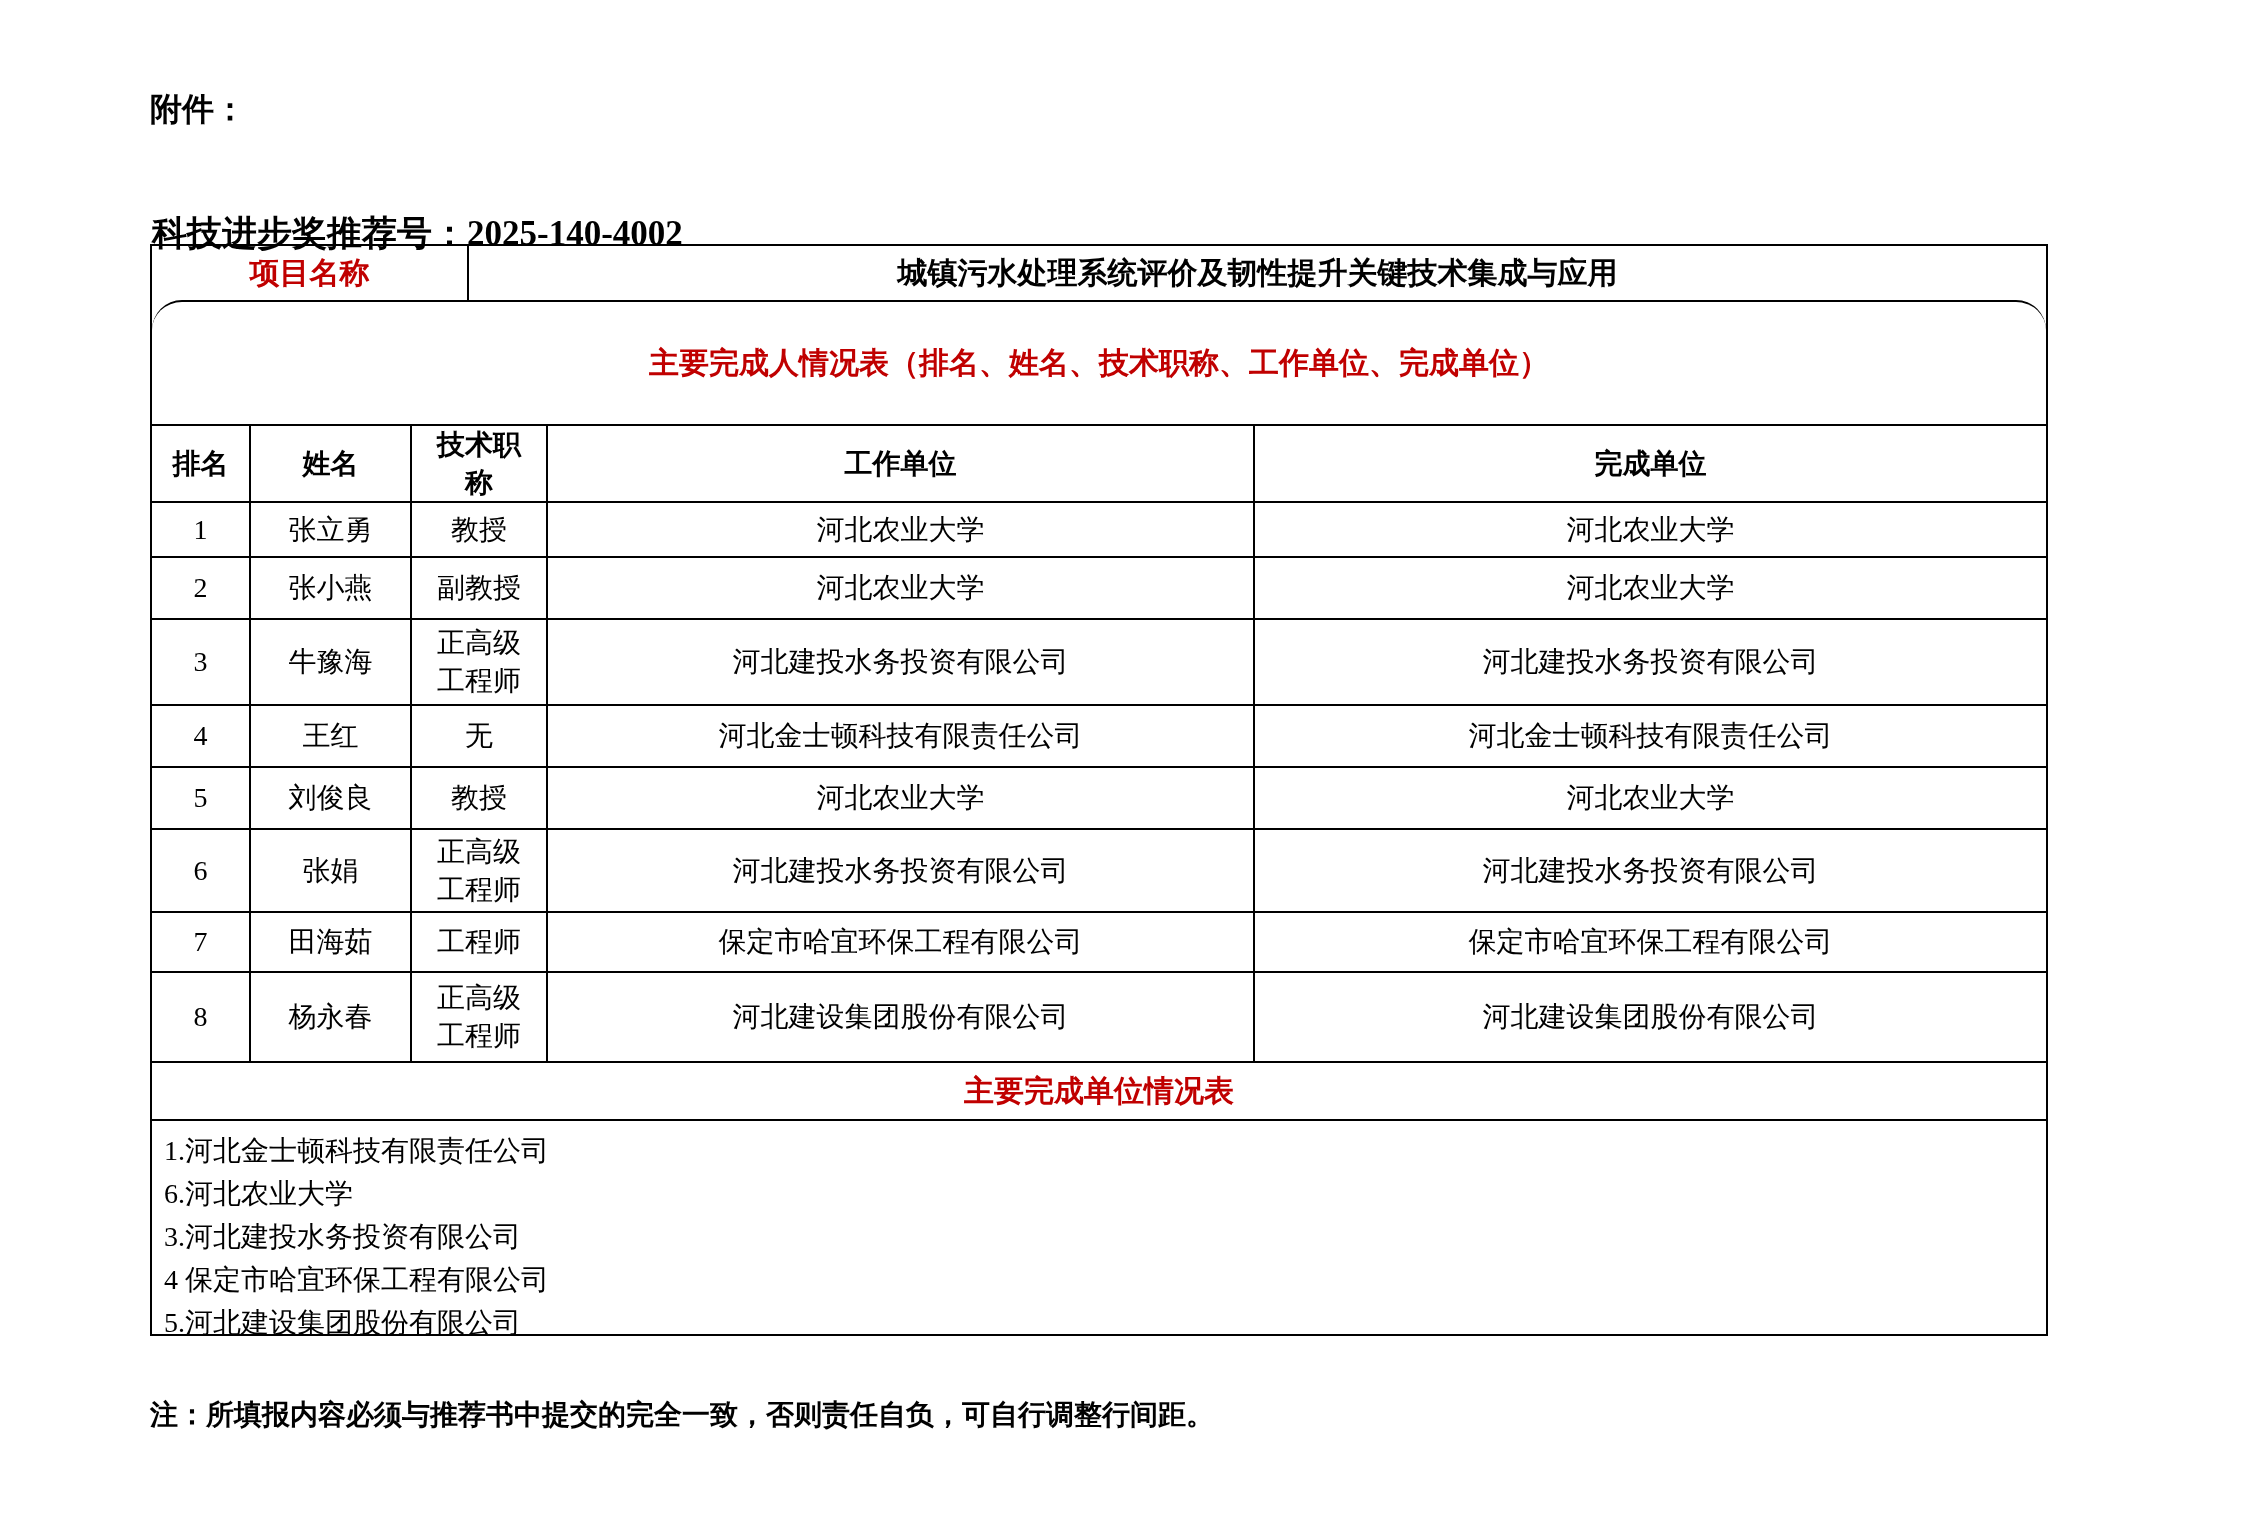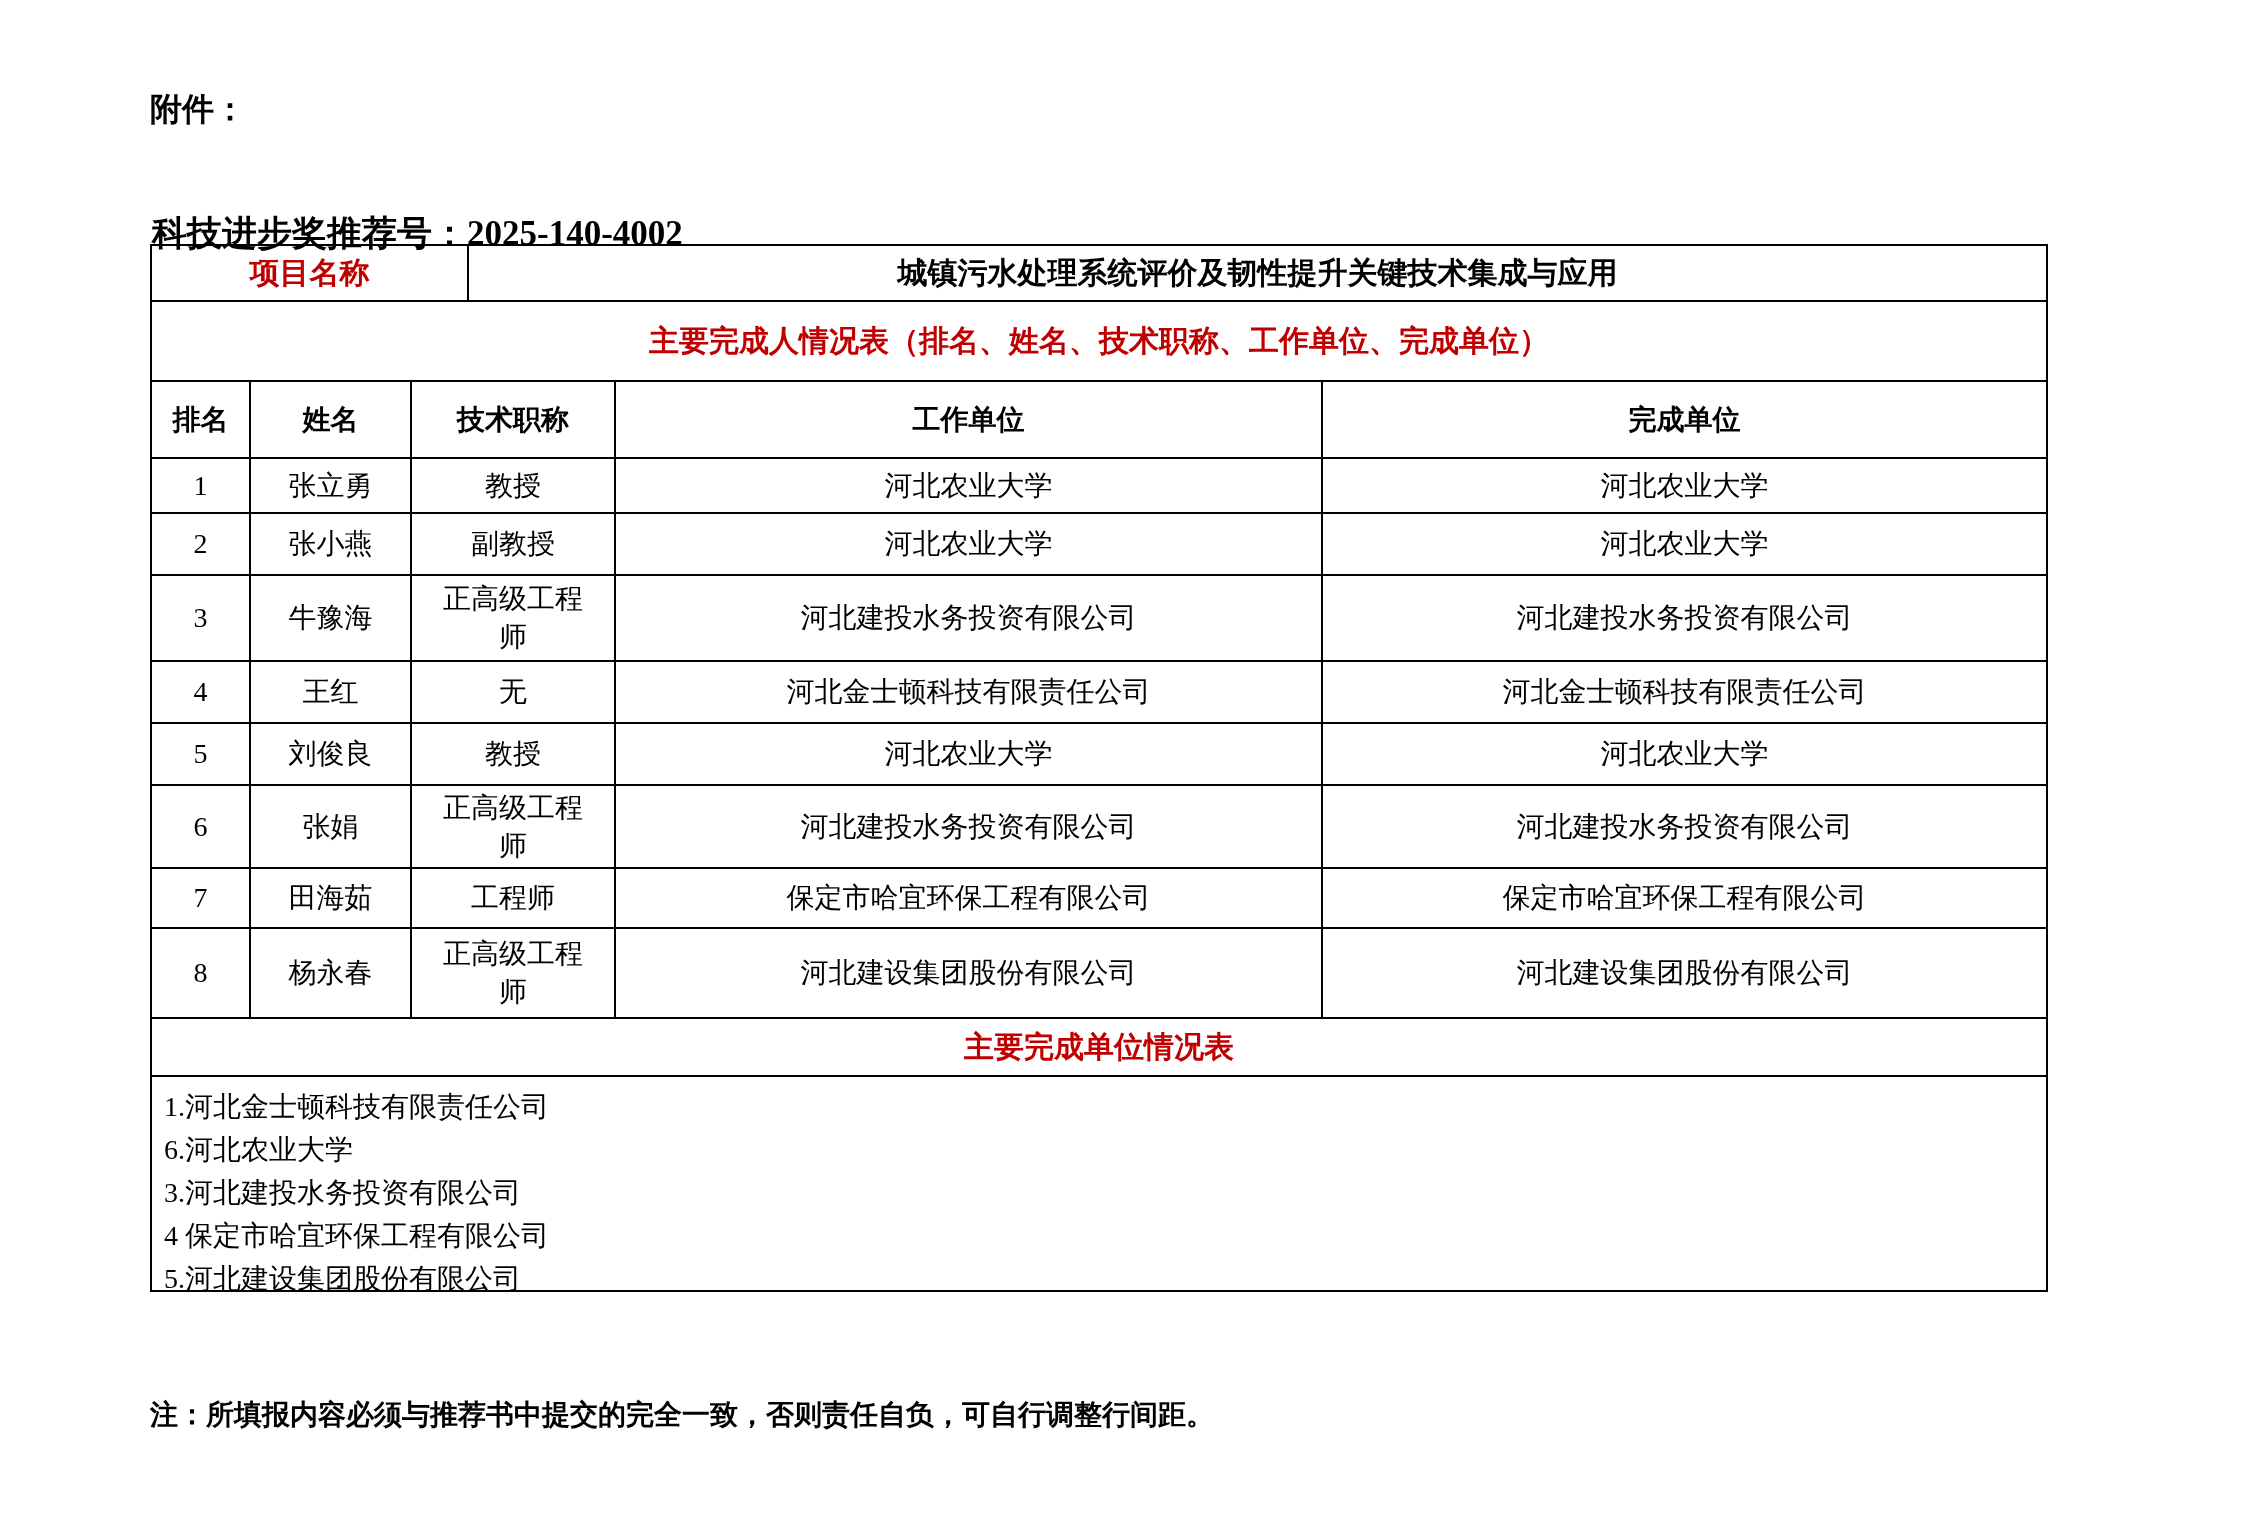--- a/index.html
+++ b/index.html
@@ -31,29 +31,29 @@
   .td {
     display: flex; align-items: center; justify-content: center;
     text-align: center; line-height: 38px;
   }
   .td + .td { border-left: 2px solid #000; }
   
   .r-info { height: 54px; }
   .r-info .lbl { width: 315px; color: #c00000; font-weight: bold; font-size: 30px; }
   .r-info .val { flex: 1; font-weight: bold; font-size: 30px; }
   
-  .r-sec1 { height: 80px; }
+  .r-sec1 { height: 124px; border-radius: 30px; }
   .r-sec2 { height: 58px; }
   .r-sec1 .td, .r-sec2 .td { width: 100%; color: #c00000; font-weight: bold; font-size: 30px; }
   
   .r-head { height: 77px; font-weight: bold; font-size: 28px; }
   
   .c1 { width: 97px; }
   .c2 { width: 161px; }
-  .c3 { width: 204px; padding: 13px 25px; }
+  .c3 { width: 136px; padding: 13px 25px; }
   .c4 { width: 707px; }
   .c5 { flex: 1; }
   
   .rh-a { height: 55px; }
   .rh-b { height: 62px; }
   .rh-c { height: 86px; }
   .rh-d { height: 62px; }
   .rh-e { height: 62px; }
   .rh-f { height: 83px; }
   .rh-g { height: 60px; }

